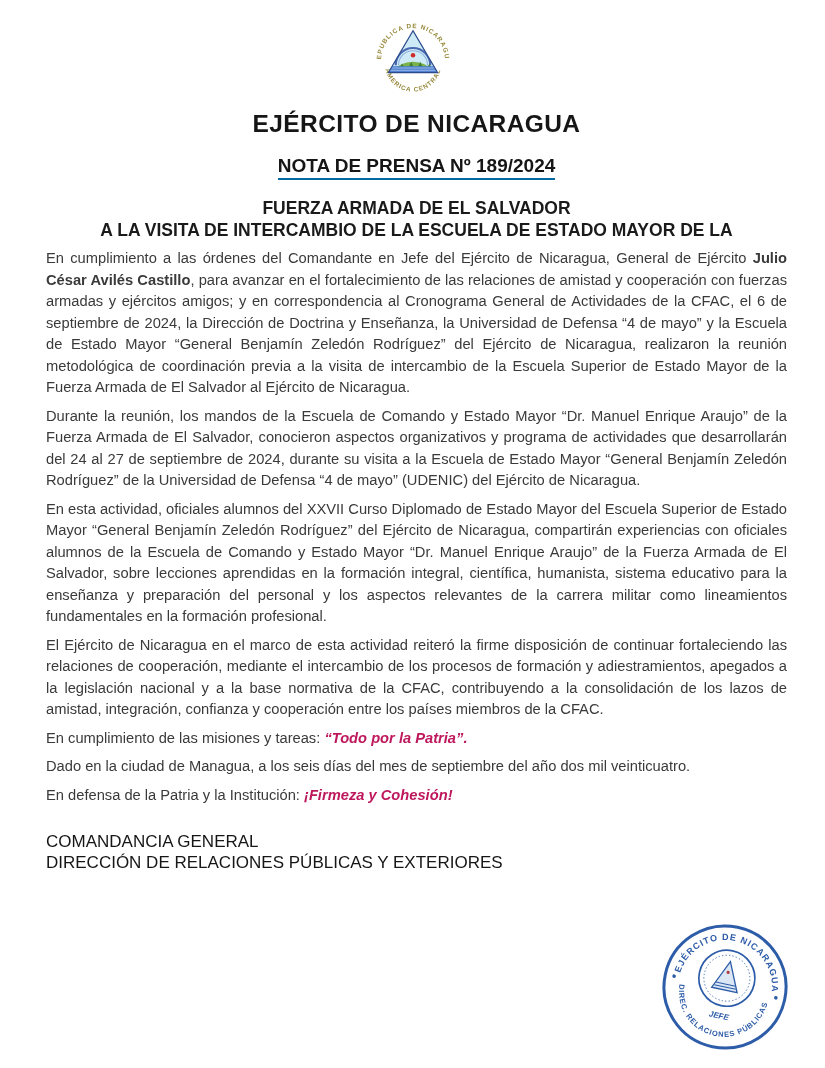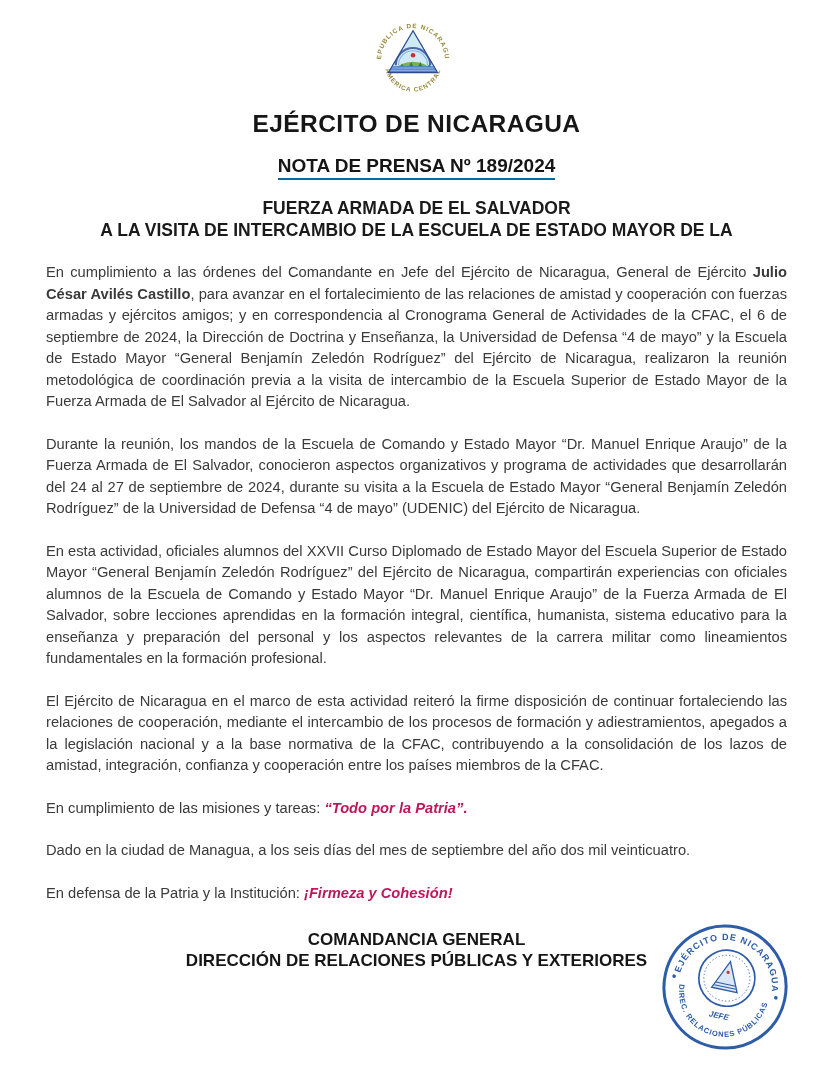--- a/index.html
+++ b/index.html
@@ -32,31 +32,31 @@
     border-bottom:2px solid #0369a1;
     padding-bottom:1px;
   }
   .headline{
     margin:18px 0 0;
     text-align:center;
     font-size:17.5px;font-weight:bold;
     line-height:21.5px;color:#1a1a1a;
   }
   .par{
-    margin:21px 0 0;
+    margin:7px 0 0;
     font-size:14.7px;line-height:21.5px;
     text-align:justify;
     color:#3a3a3a;
   }
   .bold{font-weight:bold;}
   .motto{font-weight:bold;font-style:italic;color:#be185d;}
   .signature{
     margin:26px 0 0;
-    text-align:center;
-    font-size:17px;font-weight:bold;line-height:20.5px;
+    text-align:left;
+    font-size:17px;font-weight:normal;line-height:20.5px;
     color:#161616;
   }
   .seal{
     position:absolute;left:658px;top:920px;
     width:134px;height:134px;
   }
   .coa-arc{
     font-size:7px;letter-spacing:1.1px;
     fill:#97893b;font-weight:bold;
   }

